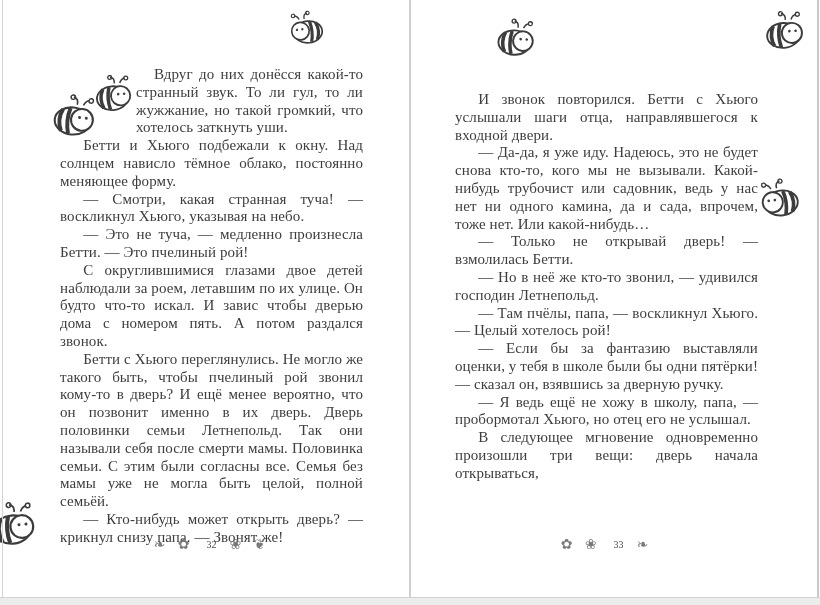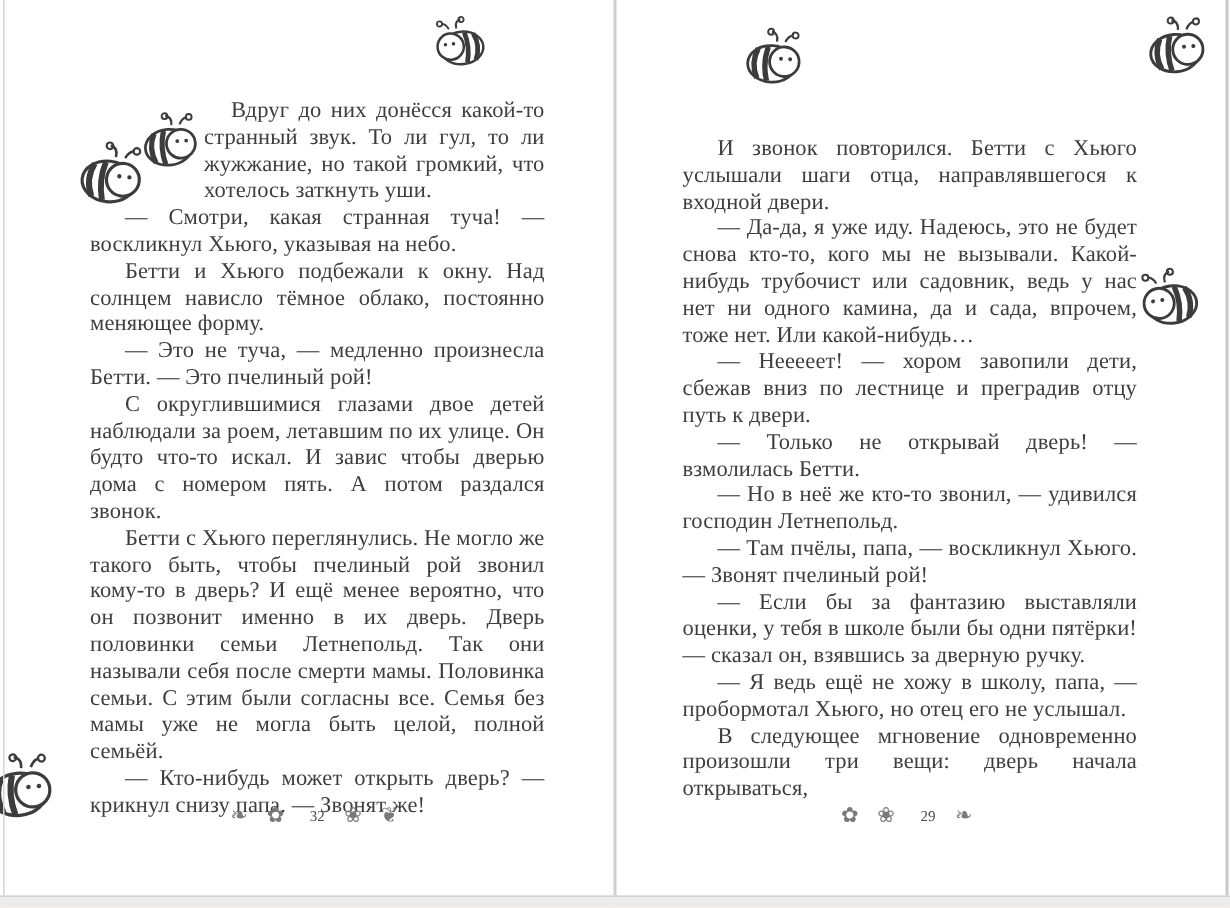--- a/index.html
+++ b/index.html
@@ -1,20 +1,20 @@
 <!DOCTYPE html>
 <html><head>
 <meta charset="utf-8">
 <style>
   html, body { margin: 0; padding: 0; background: #ffffff; }
   .spread {
     position: relative;
     width: 820px;
     height: 605px;
-    background: #fdba74;
+    background: #c4b5fd;
     overflow: hidden;
     font-family: "Liberation Serif", "DejaVu Serif", serif;
     color: #3d3d3d;
   }
   
   .edge-left  { position:absolute; left:2px;  top:0; bottom:0; width:1px; background:#d4d4d4; }
   .edge-right { position:absolute; right:1px; top:0; bottom:0; width:2px; background:#c9c9c9; }
   .edge-bottom{ position:absolute; left:0; right:0; bottom:0; height:7px; background:#ececec; border-top:1px solid #d2d2d2; }
   .spine { position:absolute; left:409px; top:0; bottom:0; width:2px; background:#cfcfcf; }
 
@@ -100,22 +100,22 @@
         </svg>
       </span>
     <span class="bee bee-bottom-left">
         <svg viewBox="0 0 48 42">
           <use href="#bee"></use>
         </svg>
       </span>
 
     <div class="text-block">
       <p class="para wrap-bees">Вдруг до них донёсся какой-то странный звук. То ли гул, то ли жужжание, но такой громкий, что хотелось заткнуть уши.</p>
+      <p class="para">Бетти и Хьюго подбежали к окну. Над солнцем нависло тёмное облако, постоянно меняющее форму.</p>
       <p class="para">— Смотри, какая странная туча! — воскликнул Хьюго, указывая на небо.</p>
-      <p class="para">Бетти и Хьюго подбежали к окну. Над солнцем нависло тёмное облако, постоянно меняющее форму.</p>
       <p class="para">— Это не туча, — медленно произнесла Бетти. — Это пчелиный рой!</p>
       <p class="para">С округлившимися глазами двое детей наблюдали за роем, летавшим по их улице. Он будто что-то искал. И завис чтобы дверью дома с номером пять. А потом раздался звонок.</p>
       <p class="para">Бетти с Хьюго переглянулись. Не могло же такого быть, чтобы пчелиный рой звонил кому-то в дверь? И ещё менее вероятно, что он позвонит именно в их дверь. Дверь половинки семьи Летнепольд. Так они называли себя после смерти мамы. Половинка семьи. С этим были согласны все. Семья без мамы уже не могла быть целой, полной семьёй.</p>
       <p class="para">— Кто-нибудь может открыть дверь? — крикнул снизу папа. — Звонят же!</p>
     </div>
 
     <div class="footer">
       <span class="ornament">❧ ✿</span>
       <span class="page-number">32</span>
       <span class="ornament">❀ ❦</span>
@@ -135,32 +135,31 @@
       </span>
     <span class="bee bee-right-margin flip">
         <svg viewBox="0 0 48 42">
           <use href="#bee"></use>
         </svg>
       </span>
 
     <div class="text-block">
       <p class="para">И звонок повторился. Бетти с Хьюго услышали шаги отца, направлявшегося к входной двери.</p>
       <p class="para">— Да-да, я уже иду. Надеюсь, это не будет снова кто-то, кого мы не вызывали. Какой-нибудь трубочист или садовник, ведь у нас нет ни одного камина, да и сада, впрочем, тоже нет. Или какой-нибудь…</p>
-      <p class="para">— Нееееет! — хором завопили дети, сбежав вниз по лестнице и преградив отцу путь к двери.</p>
       <p class="para">— Только не открывай дверь! — взмолилась Бетти.</p>
       <p class="para">— Но в неё же кто-то звонил, — удивился господин Летнепольд.</p>
-      <p class="para">— Там пчёлы, папа, — воскликнул Хьюго. — Звонят пчелиный рой!</p>
+      <p class="para">— Там пчёлы, папа, — воскликнул Хьюго. — Целый хотелось рой!</p>
       <p class="para">— Если бы за фантазию выставляли оценки, у тебя в школе были бы одни пятёрки! — сказал он, взявшись за дверную ручку.</p>
       <p class="para">— Я ведь ещё не хожу в школу, папа, — пробормотал Хьюго, но отец его не услышал.</p>
       <p class="para">В следующее мгновение одновременно произошли три вещи: дверь начала открываться,</p>
     </div>
 
     <div class="footer">
       <span class="ornament">✿ ❀</span>
-      <span class="page-number">29</span>
+      <span class="page-number">33</span>
       <span class="ornament">❧</span>
     </div>
   </div>
 
   <div class="spine"></div>
   <div class="edge-left"></div>
   <div class="edge-right"></div>
   <div class="edge-bottom"></div>
 </div>
 

